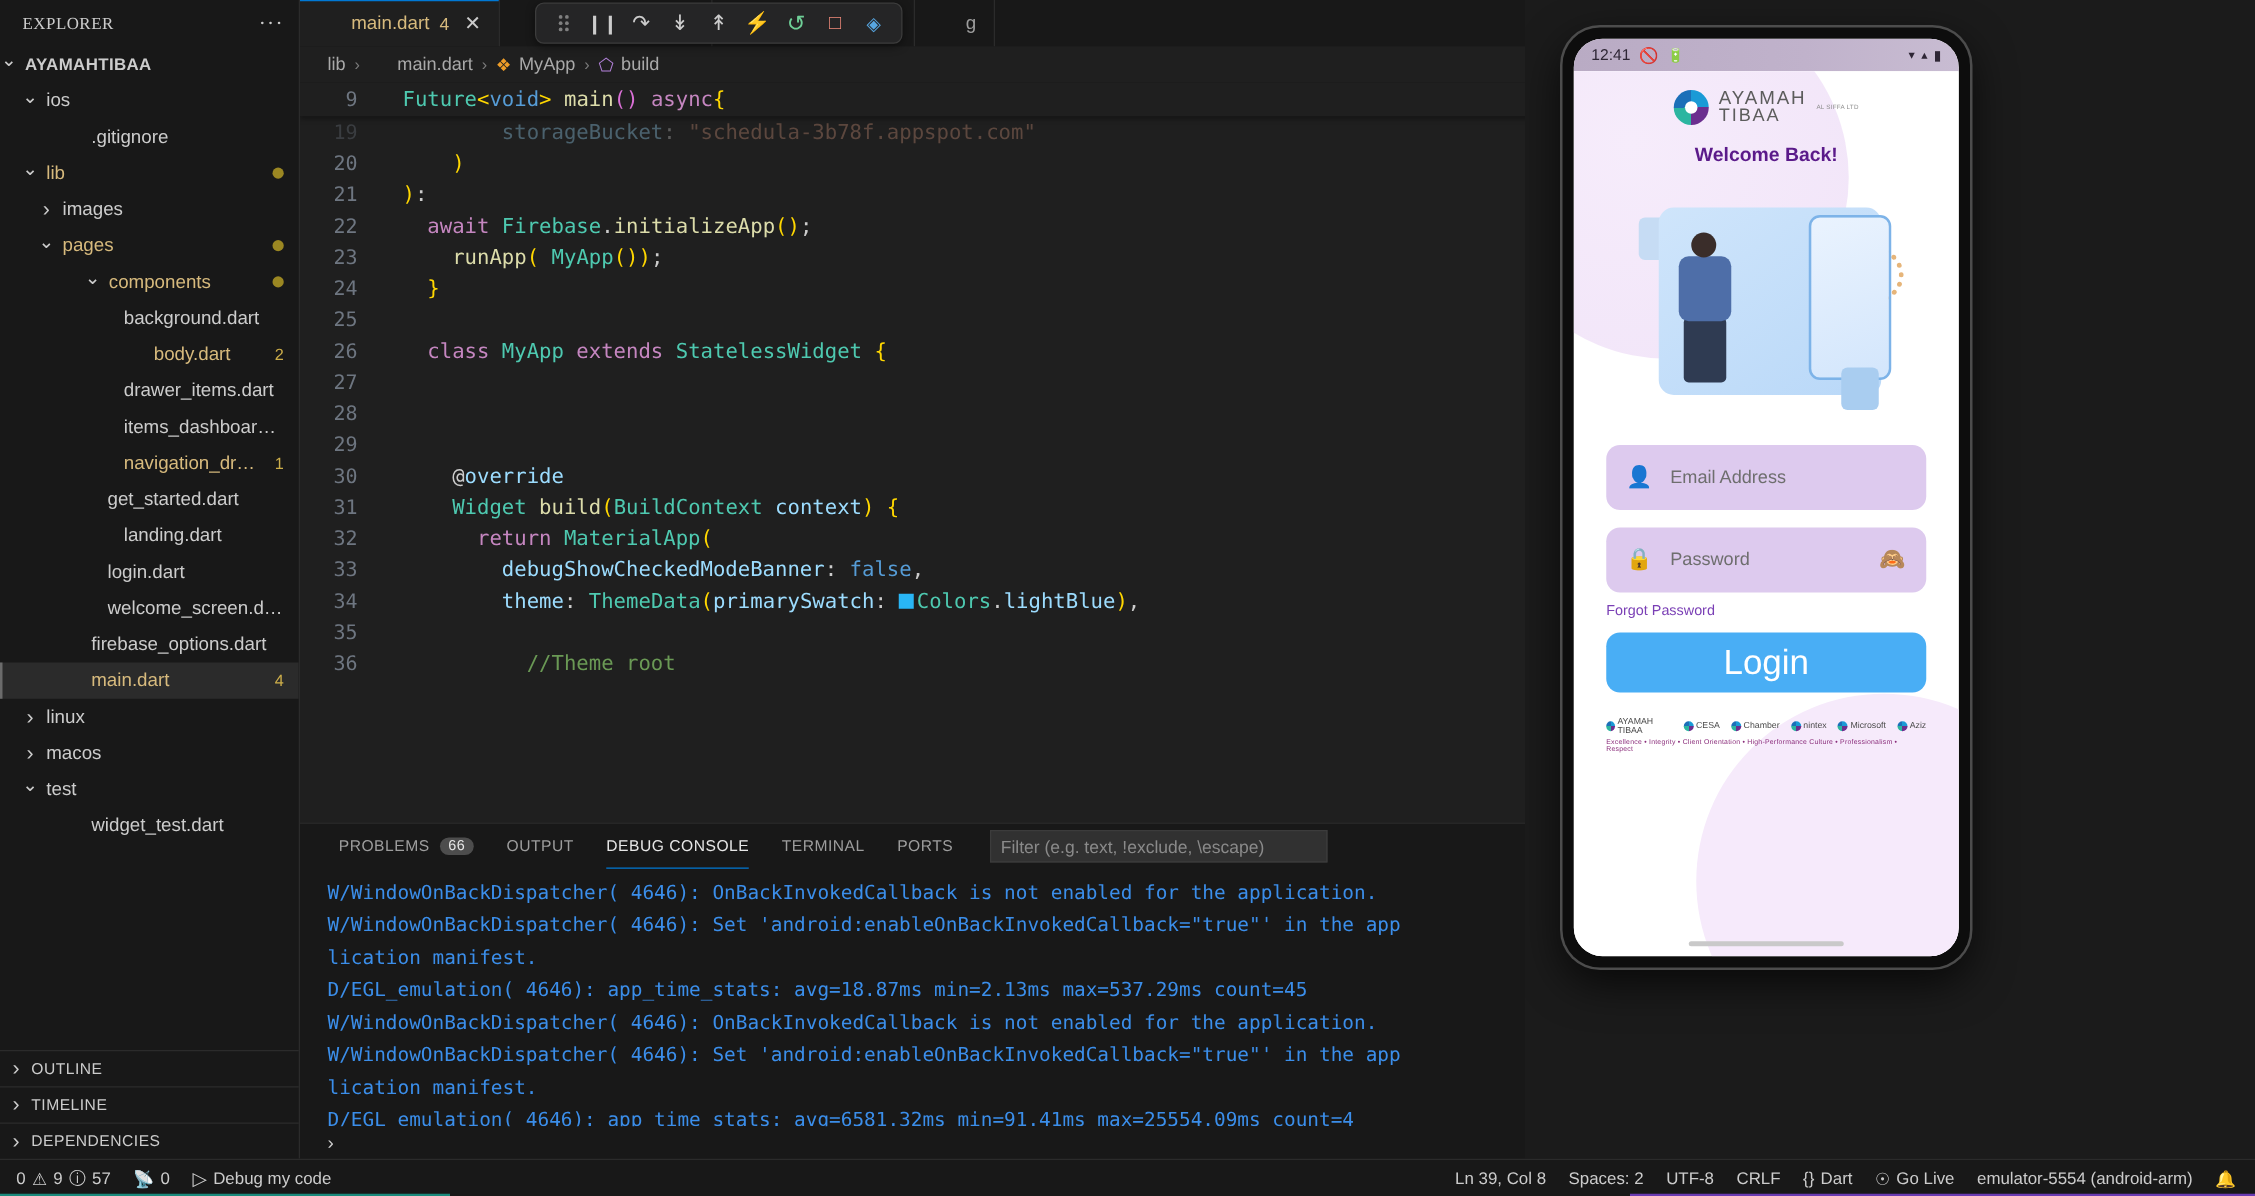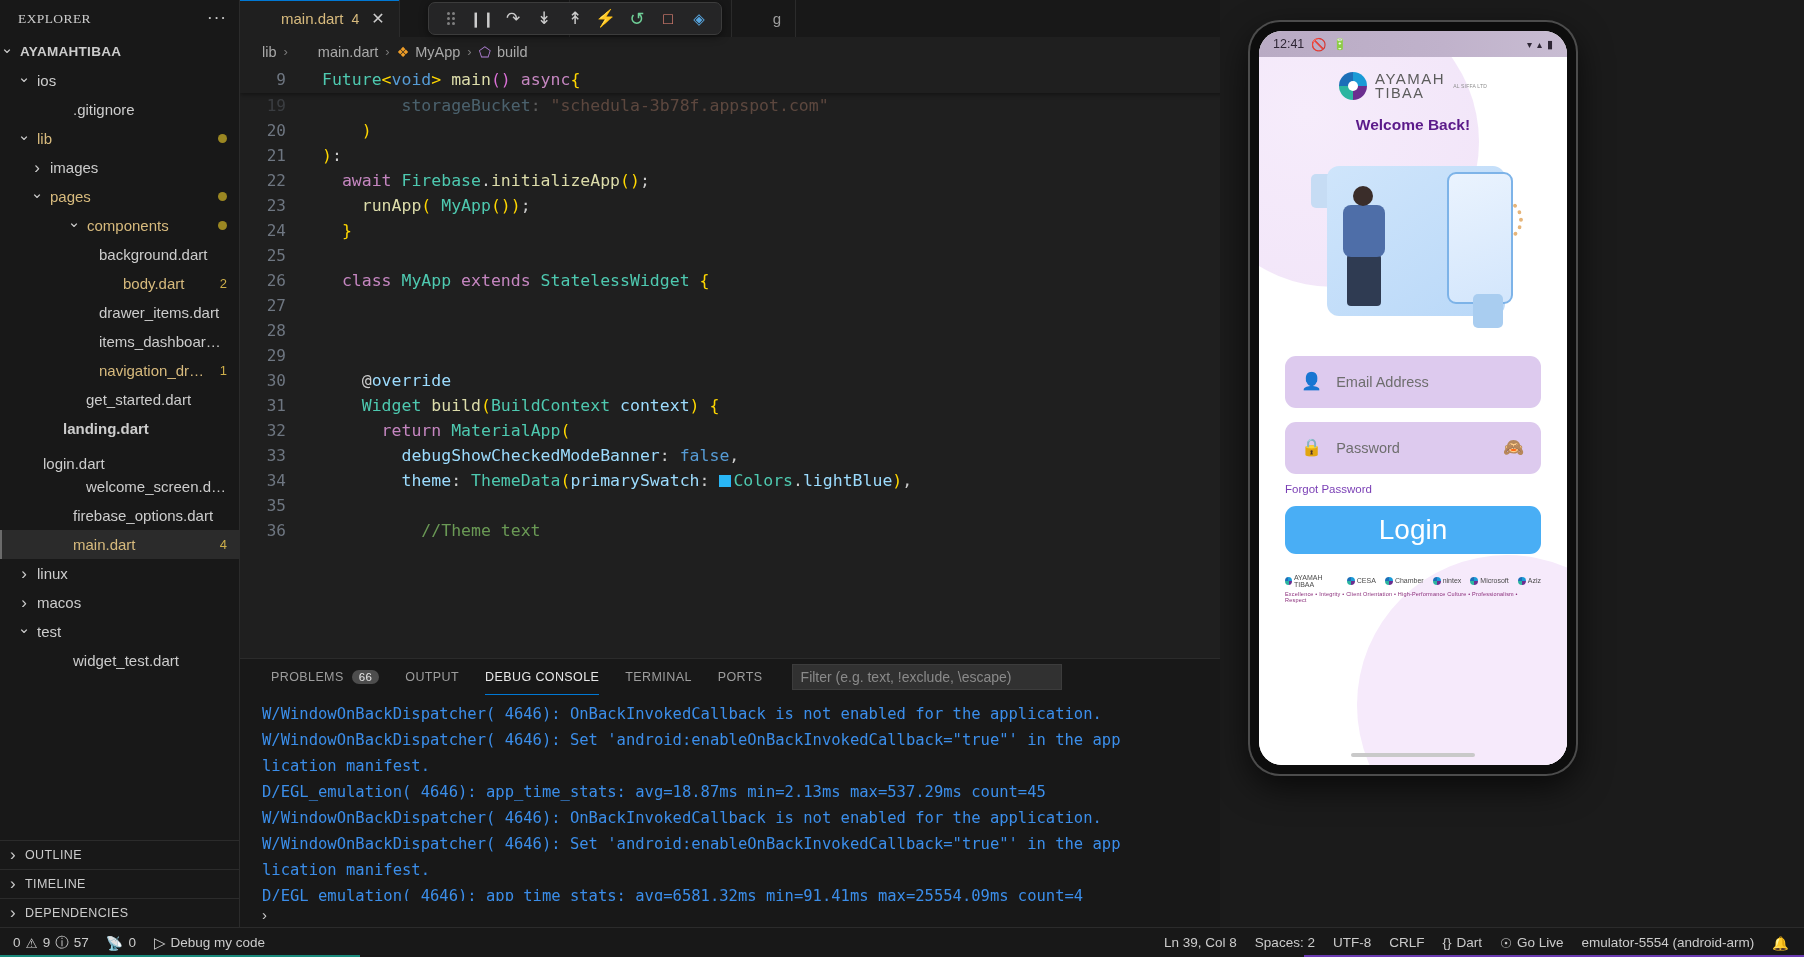--- a/index.html
+++ b/index.html
@@ -291,26 +291,26 @@
               <span class="chev blank"></span>
               <span class="ficon"><span class="dart-ico"></span></span>
               <span class="lbl yellowtext">navigation_draw...</span>
               <span class="badge-num">1</span>
             </div>
             <div class="row" style="padding-left: 43px;">
               <span class="chev blank"></span>
               <span class="ficon"><span class="dart-ico"></span></span>
               <span class="lbl normaltext">get_started.dart</span>
             </div>
-            <div class="row" style="padding-left: 20px; font-weight: bold;">
+            <div class="row" style="padding-left: 56px;">
               <span class="chev blank"></span>
               <span class="ficon"><span class="dart-ico"></span></span>
               <span class="lbl normaltext">landing.dart</span>
             </div>
-            <div class="row" style=" align-items: flex-end;">
+            <div class="row" style="padding-left: 43px;">
               <span class="chev blank"></span>
               <span class="ficon"><span class="dart-ico"></span></span>
               <span class="lbl normaltext">login.dart</span>
             </div>
             <div class="row" style="padding-left: 43px;">
               <span class="chev blank"></span>
               <span class="ficon"><span class="dart-ico"></span></span>
               <span class="lbl normaltext">welcome_screen.dart</span>
             </div>
             <div class="row" style="padding-left: 30px;">
@@ -447,21 +447,21 @@
             <div class="codeline"><span class="ln">26</span><span class="ctext">  <span class="t-kw">class</span> <span class="t-type">MyApp</span> <span class="t-kw">extends</span> <span class="t-type">StatelessWidget</span> <span class="t-pn">{</span></span></div>
             <div class="codeline"><span class="ln">27</span><span class="ctext"></span></div>
             <div class="codeline"><span class="ln">28</span><span class="ctext"></span></div>
             <div class="codeline"><span class="ln">29</span></div>
             <div class="codeline"><span class="ln">30</span><span class="ctext">    <span class="t-plain">@</span><span class="t-var">override</span></span></div>
             <div class="codeline"><span class="ln">31</span><span class="ctext">    <span class="t-type">Widget</span> <span class="t-fn">build</span><span class="t-pn">(</span><span class="t-type">BuildContext</span> <span class="t-var">context</span><span class="t-pn">)</span> <span class="t-pn">{</span></span></div>
             <div class="codeline"><span class="ln">32</span><span class="ctext">      <span class="t-kw">return</span> <span class="t-type">MaterialApp</span><span class="t-pn">(</span></span></div>
             <div class="codeline"><span class="ln">33</span><span class="ctext">        <span class="t-var">debugShowCheckedModeBanner</span><span class="t-plain">:</span> <span class="t-blue">false</span><span class="t-plain">,</span></span></div>
             <div class="codeline"><span class="ln">34</span><span class="ctext">        <span class="t-var">theme</span><span class="t-plain">:</span> <span class="t-type">ThemeData</span><span class="t-pn">(</span><span class="t-var">primarySwatch</span><span class="t-plain">:</span> <span class="swatch"></span><span class="t-type">Colors</span><span class="t-plain">.</span><span class="t-var">lightBlue</span><span class="t-pn">)</span><span class="t-plain">,</span></span></div>
             <div class="codeline"><span class="ln">35</span><span class="ctext"></span></div>
-            <div class="codeline"><span class="ln">36</span><span class="ctext">          <span class="t-cm">//Theme text</span></span></div>
+            <div class="codeline"><span class="ln">36</span><span class="ctext">          <span class="t-cm">//Theme root</span></span></div>
           </div>
         <div class="minimap" id="minimap">
             <div class="mm-line" style="background: rgb(215, 186, 125); width: 18%; margin-left: 4px; opacity: 0.75;"></div>
             <div class="mm-line" style="background: rgb(215, 186, 125); width: 55%; margin-left: 7px; opacity: 0.75;"></div>
             <div class="mm-line" style="background: rgb(215, 186, 125); width: 40%; margin-left: 10px; opacity: 0.75;"></div>
             <div class="mm-line" style="background: rgb(215, 186, 125); width: 25%; margin-left: 13px; opacity: 0.75;"></div>
             <div class="mm-line" style="background: rgb(156, 220, 254); width: 62%; margin-left: 16px; opacity: 0.75;"></div>
             <div class="mm-line" style="background: rgb(78, 201, 176); width: 47%; margin-left: 4px; opacity: 0.75;"></div>
             <div class="mm-line" style="background: rgb(197, 134, 192); width: 32%; margin-left: 7px; opacity: 0.75;"></div>
             <div class="mm-line" style="background: rgb(156, 220, 254); width: 69%; margin-left: 10px; opacity: 0.75;"></div>

